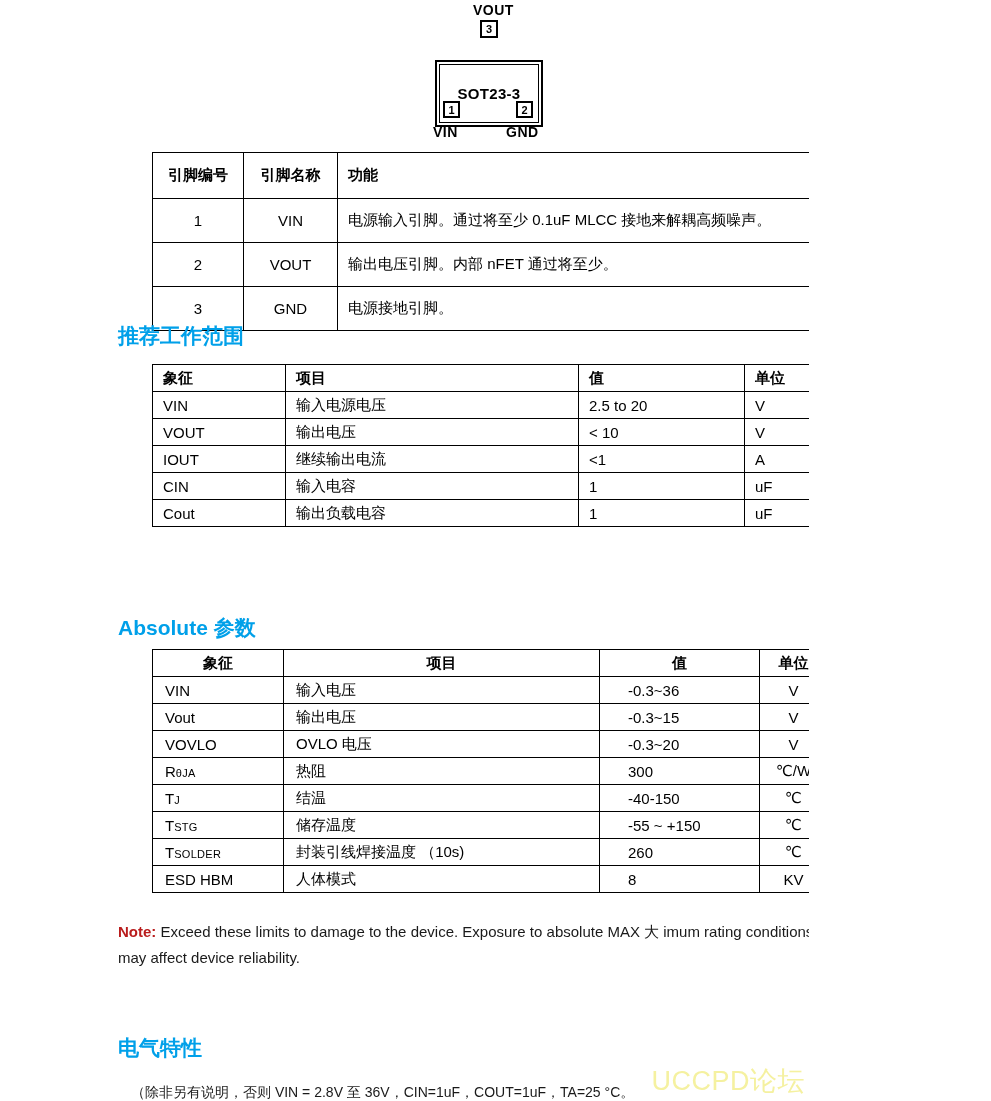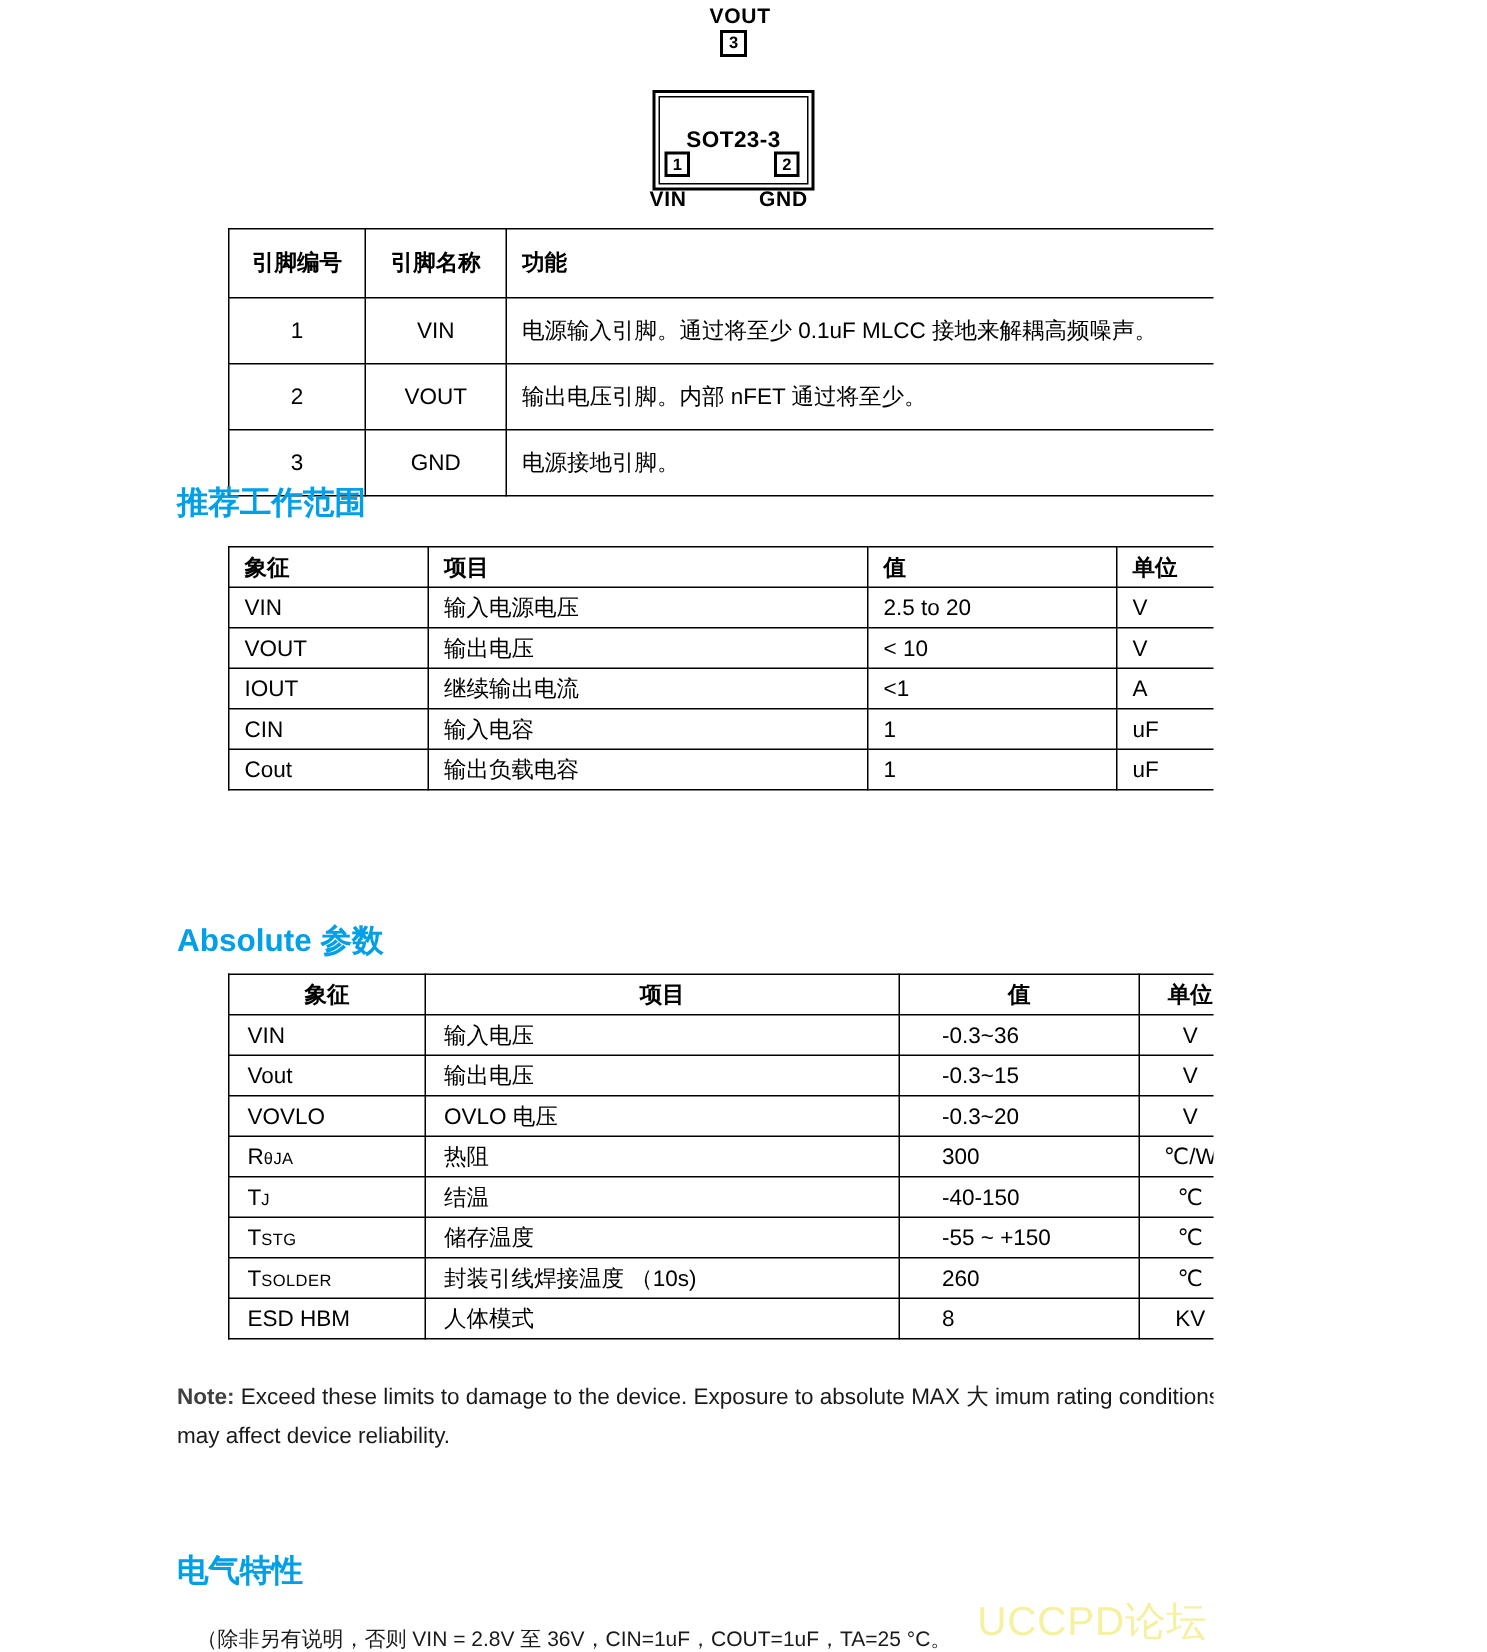--- a/index.html
+++ b/index.html
@@ -47,21 +47,21 @@
 
   
   .sec-heading { position:absolute; margin:0; font-size:21px; font-weight:bold;
                  color:var(--heading); line-height:1.2; }
   #rec-heading  { left:118px; top:323px; }
   #abs-heading  { left:118px; top:615px; }
   #elec-heading { left:118px; top:1035px; }
 
   #note { position:absolute; left:118px; top:919px; width:716px; margin:0;
           font-size:15px; line-height:26px; color:#1a1a1a; }
-  #note b { color:#404040; }
+  #note b { color:#b91c1c; }
 
   #cond { position:absolute; left:119px; top:1072px; margin:12px; font-size:14px; color:#1a1a1a; }
 
   #watermark { position:absolute; right:4px; top:1063px; font-size:27px;
                color:var(--watermark); letter-spacing:0.5px; }
 </style>
 </head>
 <body>
 
 <div class="page">

